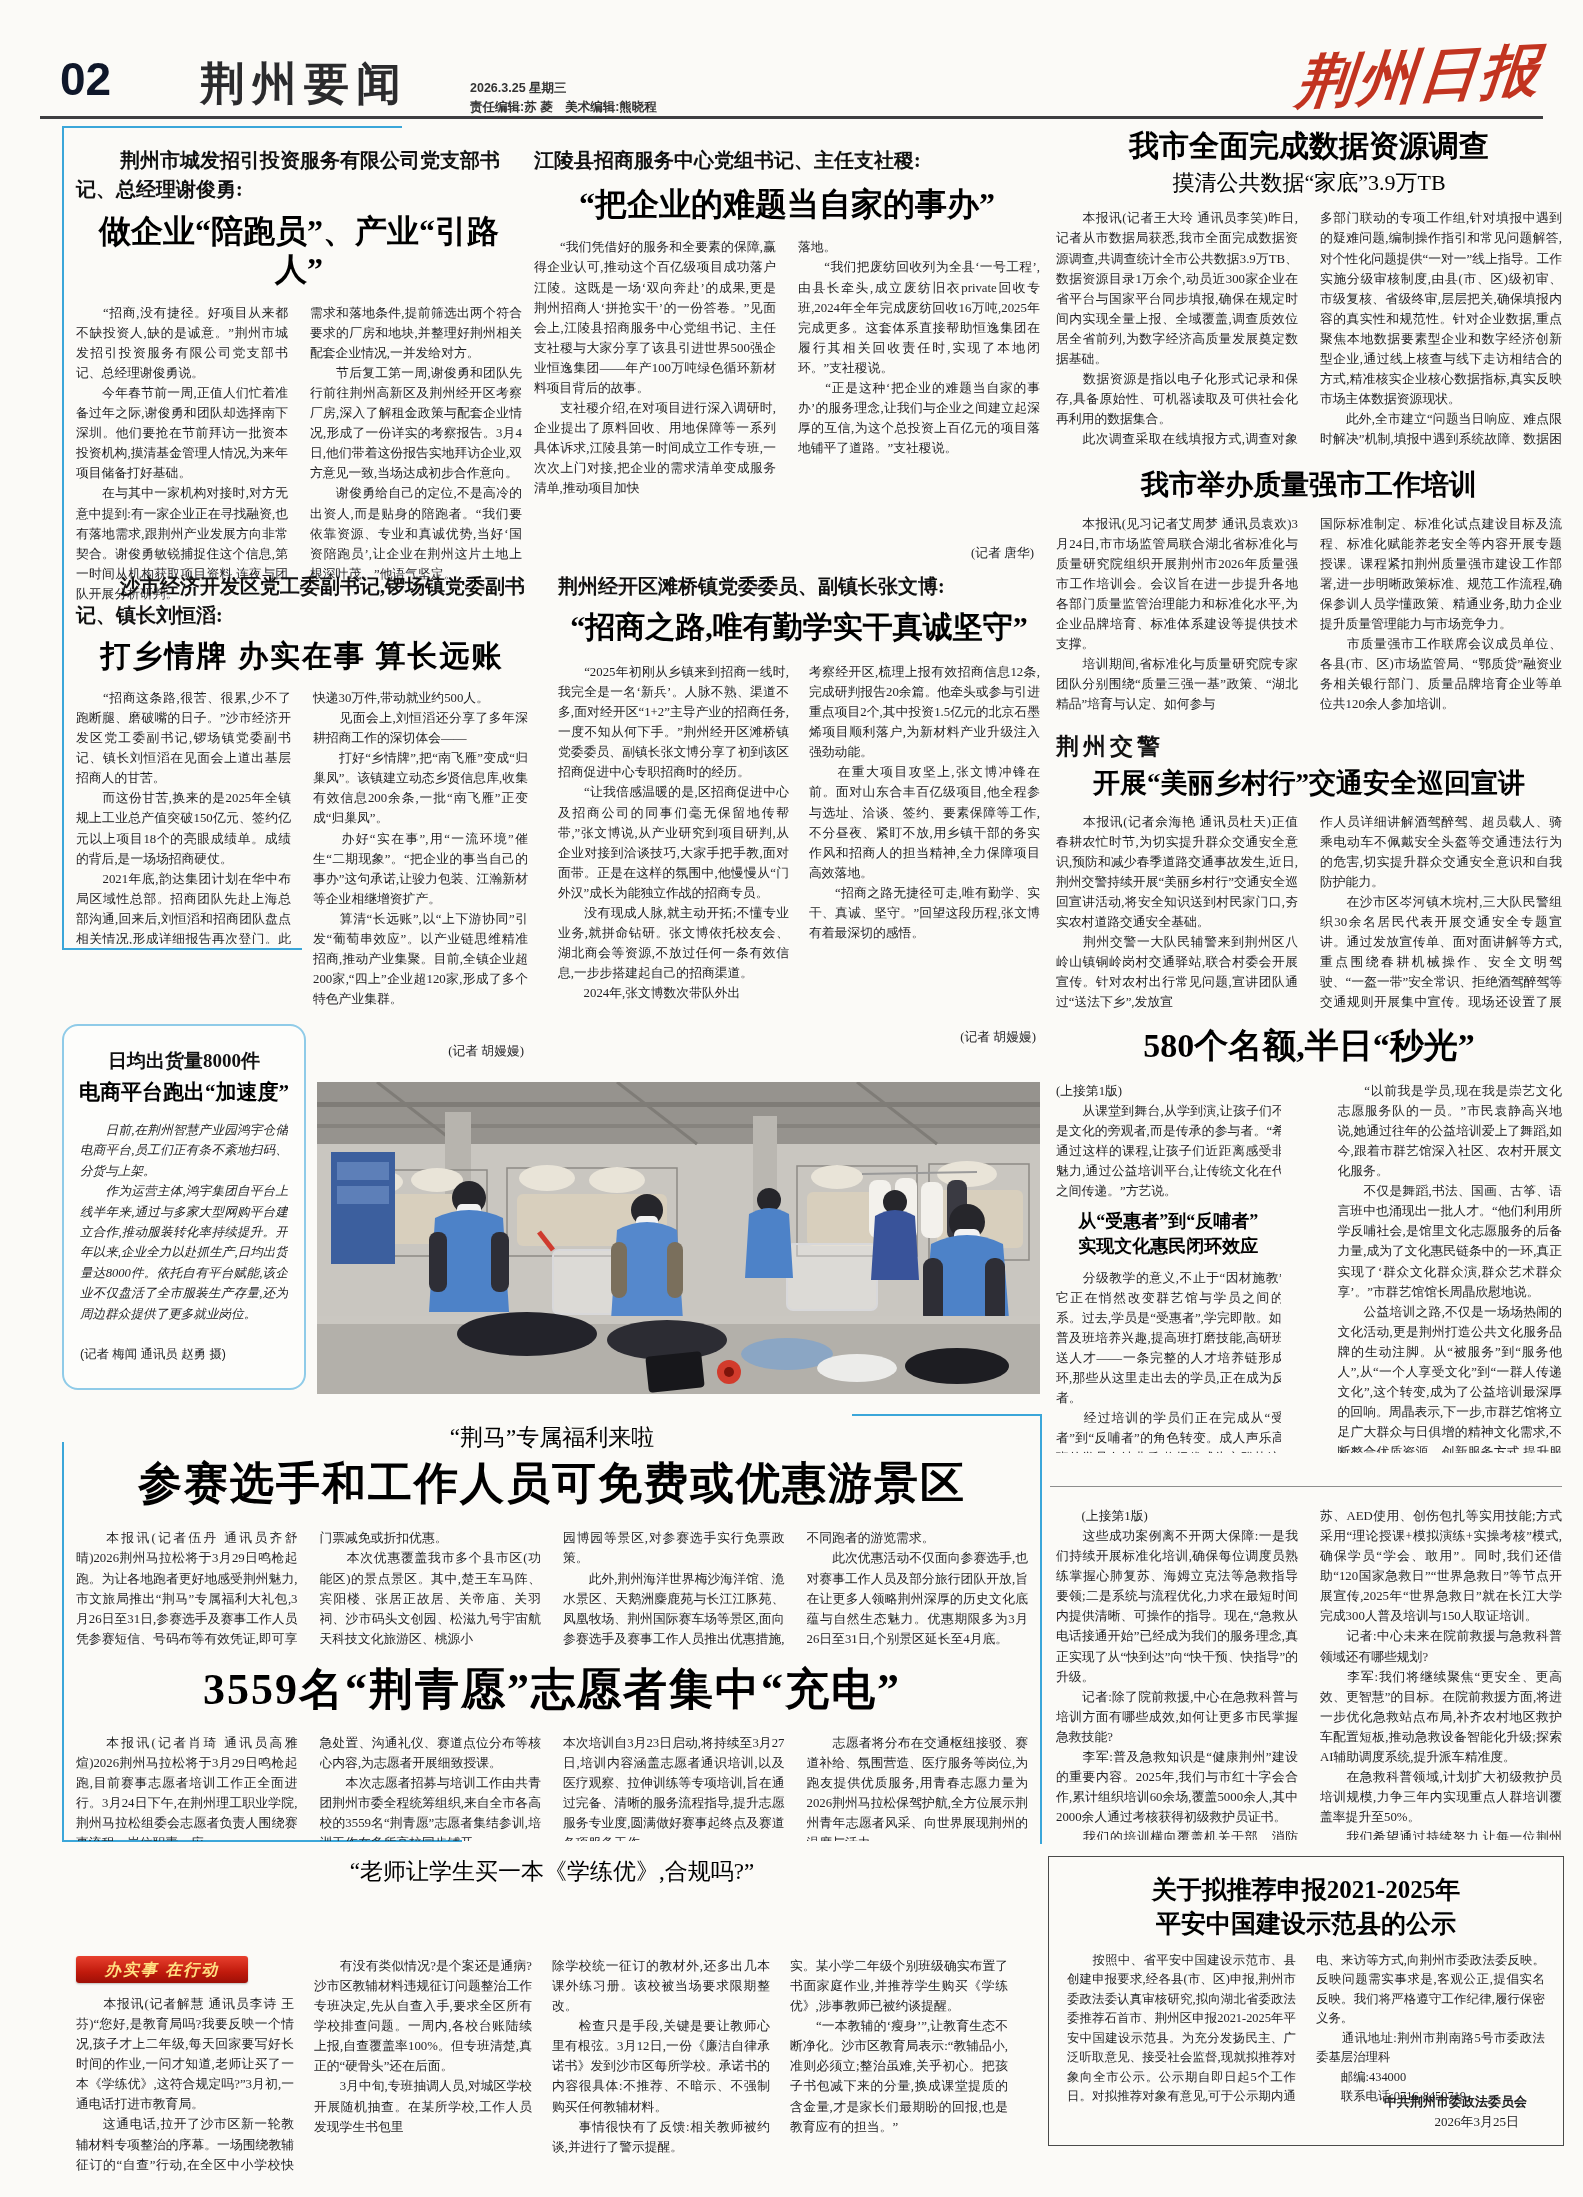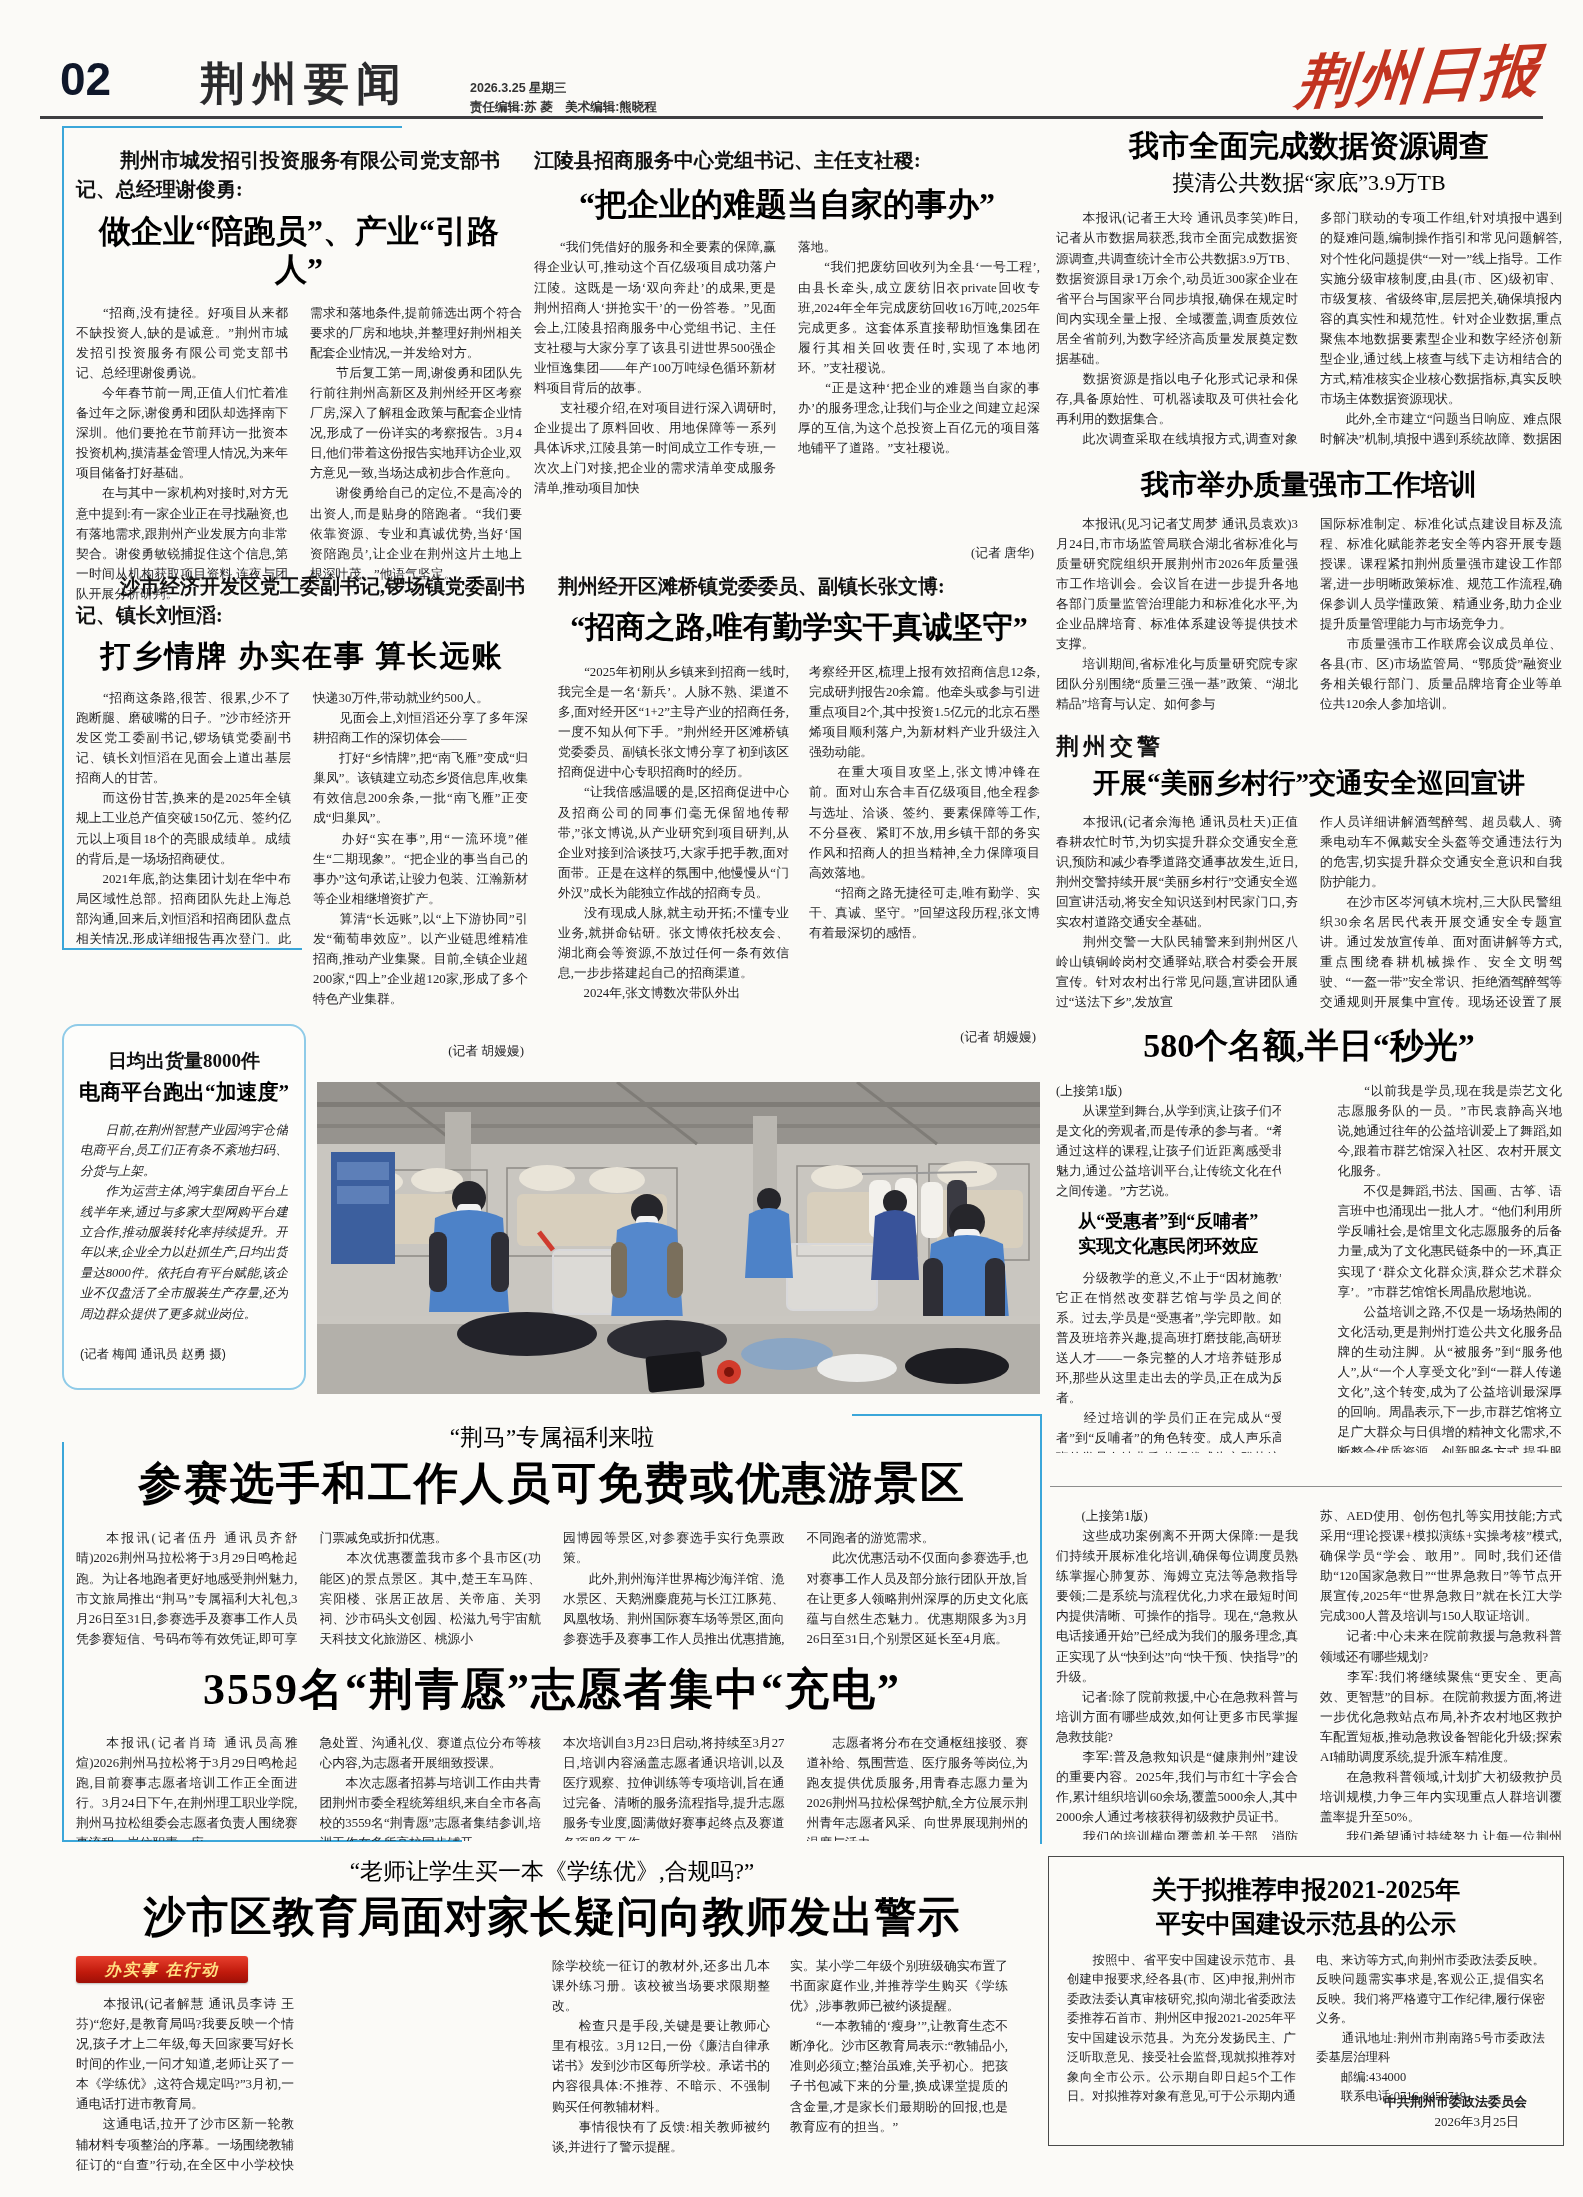--- a/index.html
+++ b/index.html
@@ -312,24 +312,25 @@
       <div class="col" style="width:222px;height:108px;">　　本报讯(记者肖琦 通讯员高雅煊)2026荆州马拉松将于3月29日鸣枪起跑,目前赛事志愿者培训工作正全面进行。3月24日下午,在荆州理工职业学院,荆州马拉松组委会志愿者负责人围绕赛事流程、岗位职责、应</div>
       <div class="col" style="width:222px;height:108px;">急处置、沟通礼仪、赛道点位分布等核心内容,为志愿者开展细致授课。
 　　本次志愿者招募与培训工作由共青团荆州市委全程统筹组织,来自全市各高校的3559名“荆青愿”志愿者集结参训,培训工作在多所高校同步铺开。</div>
       <div class="col" style="width:222px;height:108px;">本次培训自3月23日启动,将持续至3月27日,培训内容涵盖志愿者通识培训,以及医疗观察、拉伸训练等专项培训,旨在通过完备、清晰的服务流程指导,提升志愿服务专业度,圆满做好赛事起终点及赛道各项服务工作。</div>
       <div class="col" style="width:222px;height:108px;">　　志愿者将分布在交通枢纽接驳、赛道补给、氛围营造、医疗服务等岗位,为跑友提供优质服务,用青春志愿力量为2026荆州马拉松保驾护航,全方位展示荆州青年志愿者风采、向世界展现荆州的温度与活力。</div>
     </div>
   </div>
 
   <div class="abs" style="left:62px;top:1858px;width:980px;height:312px;">
     <div class="title" style="font-size:23px;font-weight:normal;">“老师让学生买一本《学练优》,合规吗?”</div>
-    <div class="title" style="font-size:42px;margin-top:6px;letter-spacing:1px;">沙市区教育局面对家长疑问向教师发出警示</div>
     <div class="abs badge" style="left:14px;top:98px;width:172px;height:27px;">办实事 在行动</div>
     <div class="col abs" style="left:14px;top:136px;width:218px;height:178px;">　　本报讯(记者解慧 通讯员李诗 王芬)“您好,是教育局吗?我要反映一个情况,孩子才上二年级,每天回家要写好长时间的作业,一问才知道,老师让买了一本《学练优》,这符合规定吗?”3月初,一通电话打进市教育局。
 　　这通电话,拉开了沙市区新一轮教辅材料专项整治的序幕。一场围绕教辅征订的“自查”行动,在全区中小学校快速铺开。</div>
+    <div class="col abs" style="left:252px;top:98px;width:218px;height:216px;">　　有没有类似情况?是个案还是通病?沙市区教辅材料违规征订问题整治工作专班决定,先从自查入手,要求全区所有学校排查问题。一周内,各校台账陆续上报,自查覆盖率100%。但专班清楚,真正的“硬骨头”还在后面。
+　　3月中旬,专班抽调人员,对城区学校开展随机抽查。在某所学校,工作人员发现学生书包里</div>
     <div class="col abs" style="left:490px;top:98px;width:218px;height:216px;">除学校统一征订的教材外,还多出几本课外练习册。该校被当场要求限期整改。
 　　检查只是手段,关键是要让教师心里有根弦。3月12日,一份《廉洁自律承诺书》发到沙市区每所学校。承诺书的内容很具体:不推荐、不暗示、不强制购买任何教辅材料。
 　　事情很快有了反馈:相关教师被约谈,并进行了警示提醒。</div>
     <div class="col abs" style="left:728px;top:98px;width:218px;height:216px;">实。某小学二年级个别班级确实布置了书面家庭作业,并推荐学生购买《学练优》,涉事教师已被约谈提醒。
 　　“一本教辅的‘瘦身’”,让教育生态不断净化。沙市区教育局表示:“教辅品小,准则必须立;整治虽难,关乎初心。把孩子书包减下来的分量,换成课堂提质的含金量,才是家长们最期盼的回报,也是教育应有的担当。”</div>
   </div>
 
 </div>
 
 </body></html>

